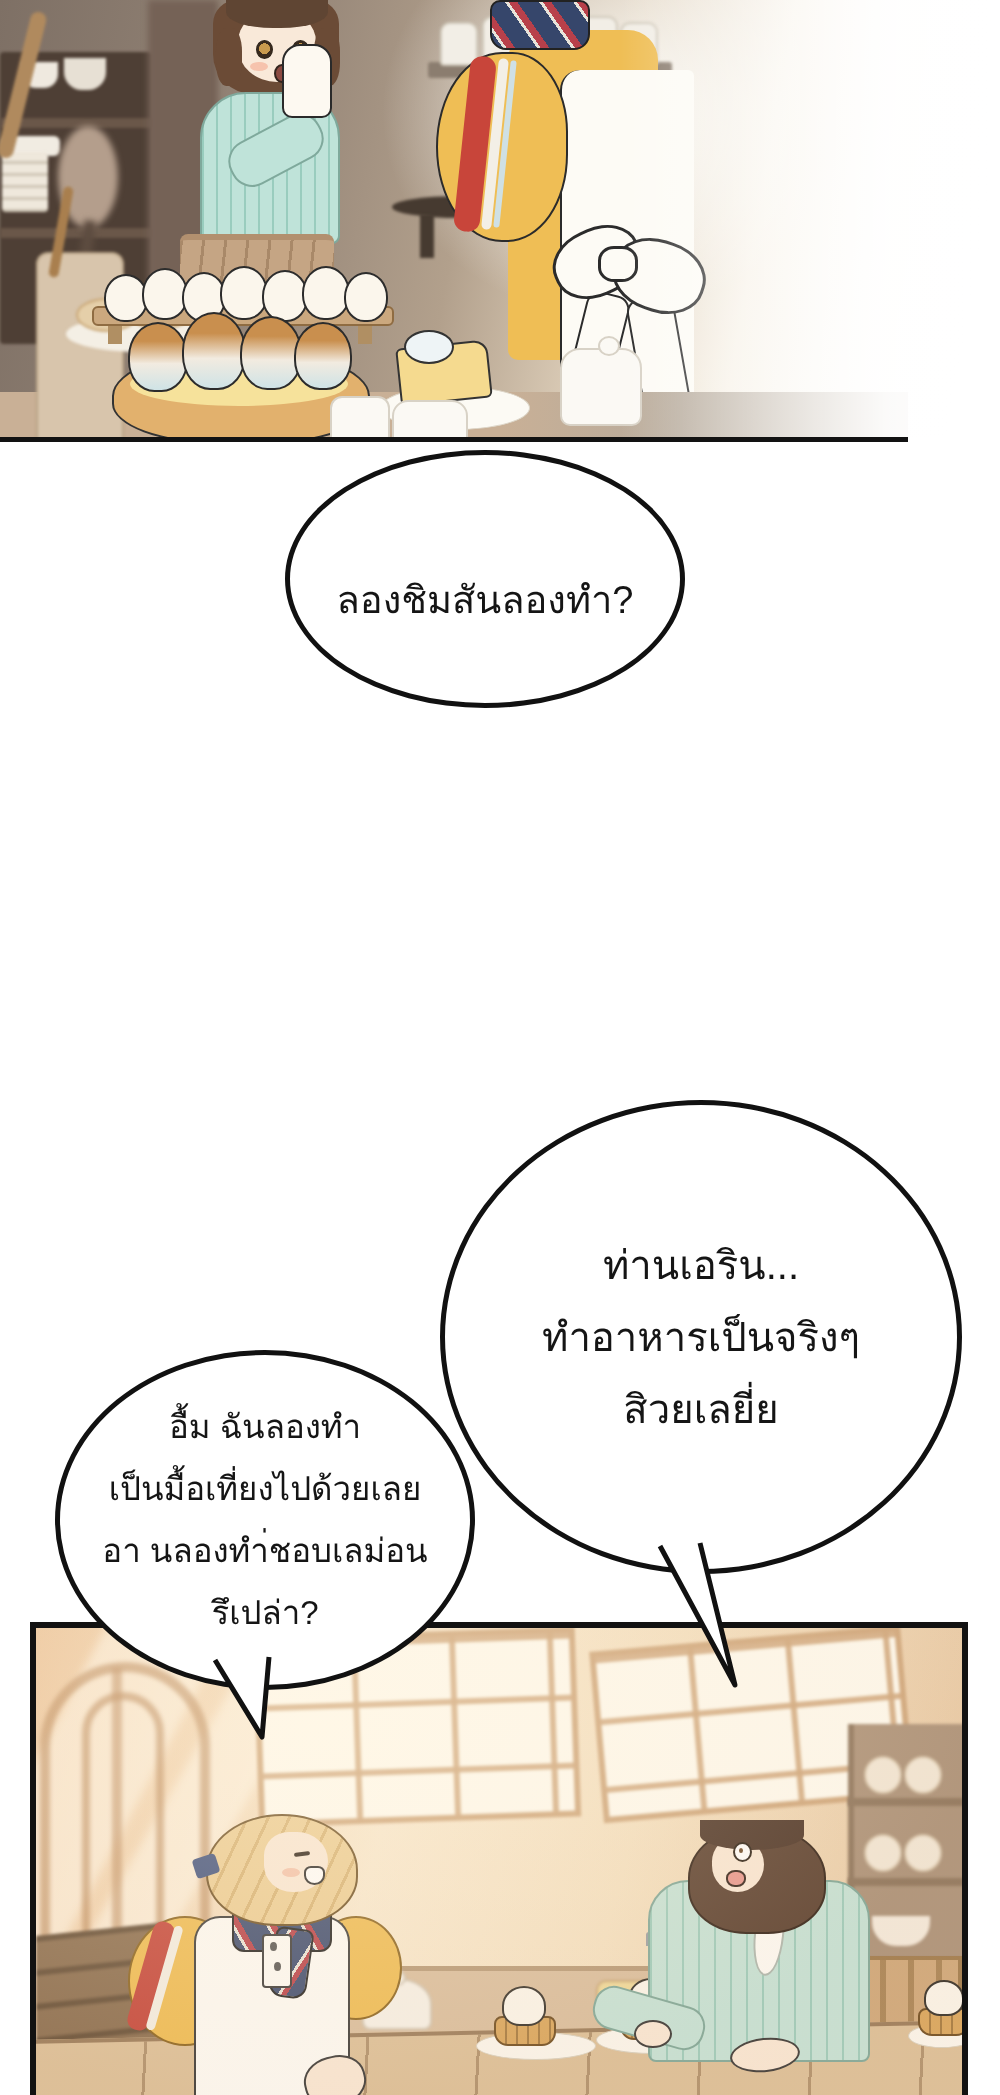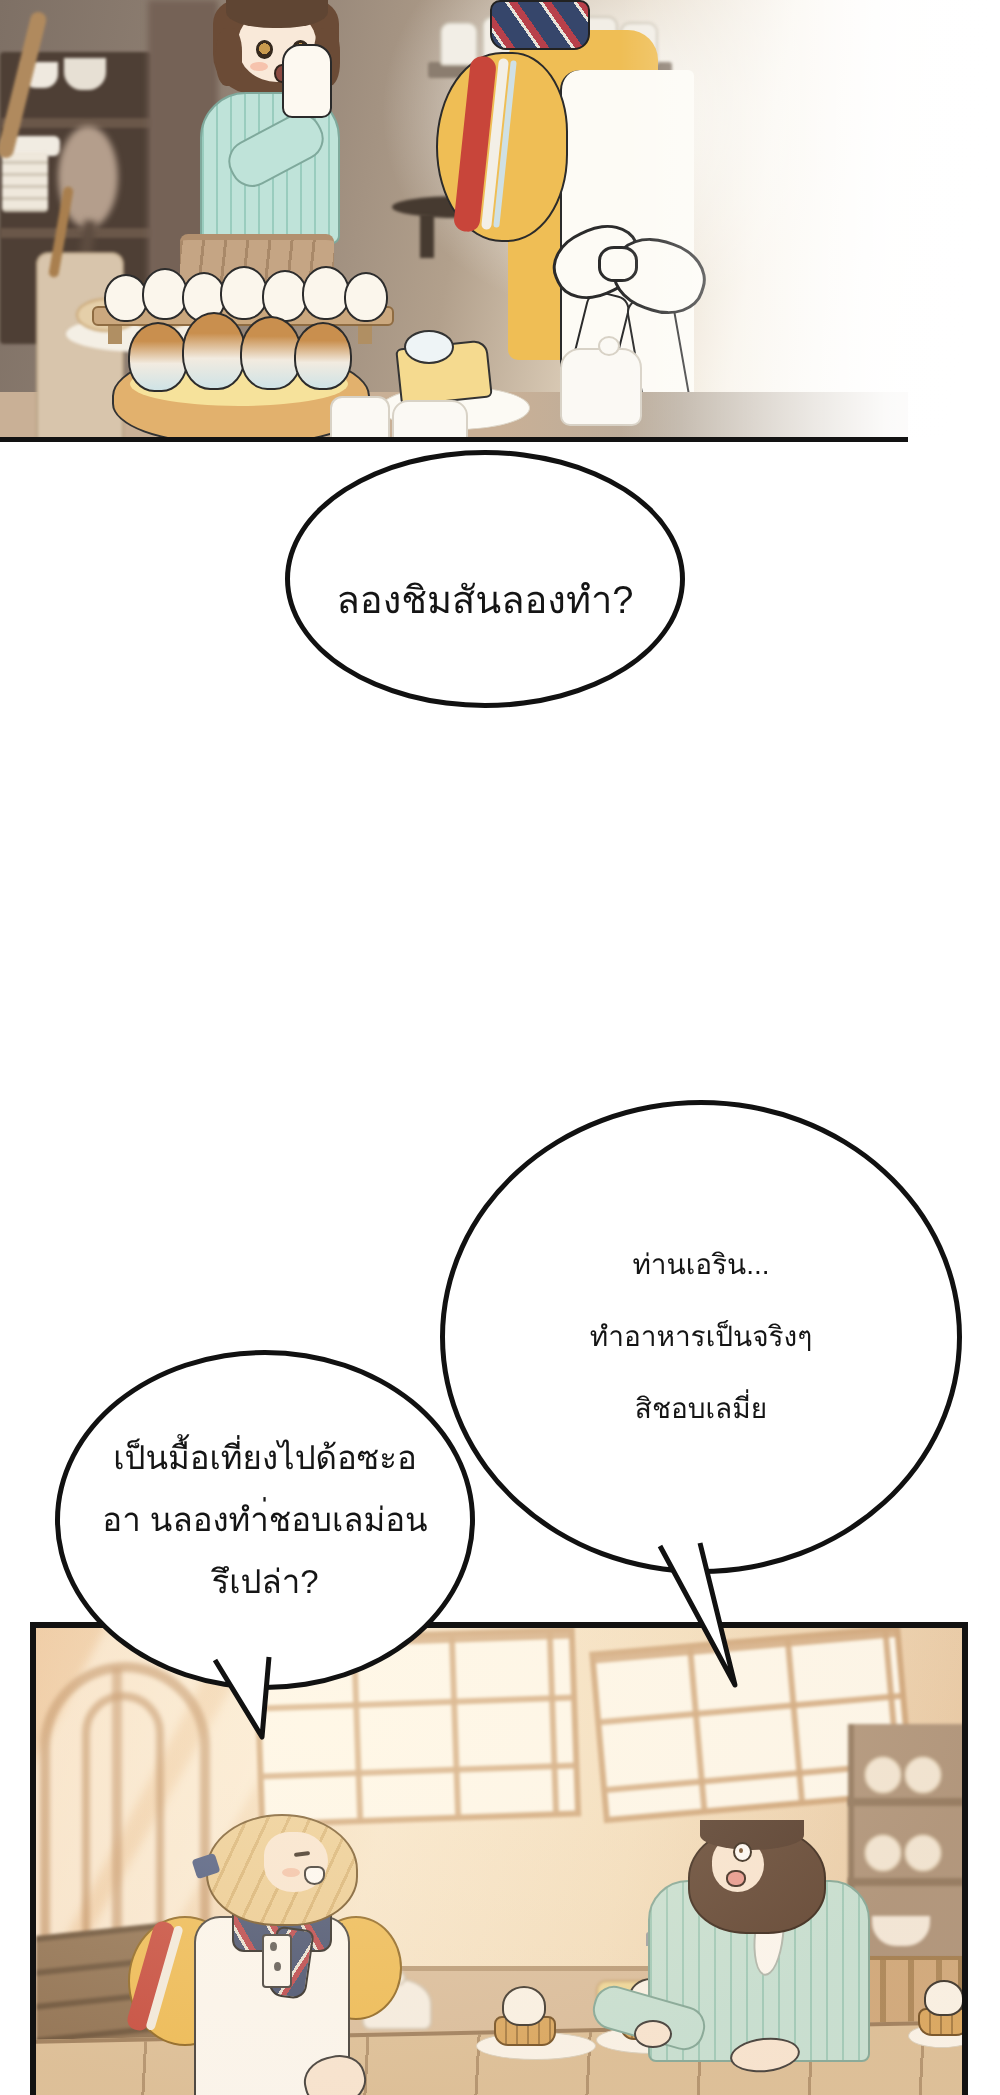--- a/index.html
+++ b/index.html
@@ -122,21 +122,21 @@
   .p1-pot.d{left:598px;top:336px;width:18px;height:16px;border-radius:50%;}
   .p1-fade{left:620px;top:0;width:380px;height:437px;background:linear-gradient(to right,rgba(255,255,255,0),rgba(255,255,255,.92) 70%,#fff);}
 
   
   .bubble{position:absolute;background:#ffffff;border:5px solid #111;border-radius:50%;z-index:5;
           display:flex;flex-direction:column;justify-content:center;align-items:center;text-align:center;}
   .bubble .line{white-space:nowrap;color:#151515;}
   .b1{left:285px;top:450px;width:400px;height:258px;padding-top:42px;box-sizing:border-box;}
   .b1 .line{font-size:38px;line-height:74px;}
   .b2{left:440px;top:1100px;width:512px;height:464px;}
-  .b2 .line{font-size:28px;line-height:72px;}
+  .b2 .line{font-size:40px;line-height:72px;}
   .b3{left:55px;top:1350px;width:410px;height:330px;}
   .b3 .line{font-size:33px;line-height:62px;}
   .tail{position:absolute;z-index:6;}
 
   
   .panel2{left:30px;top:1622px;width:938px;height:473px;box-sizing:border-box;overflow:hidden;
           border:6px solid #121212;border-bottom:none;
           background:linear-gradient(105deg,#edc9a2,#f8ead2 38%,#f4e2c4 62%,#e5c6a2);}
   .p2{position:absolute;}
   .p2-ray{background:rgba(255,250,238,.6);filter:blur(5px);}
@@ -397,28 +397,29 @@
     <div class="p2 p2-warm"></div>
   </div>
 
   <div class="bubble b1">
     <div class="line">ลองชิมสันลองทำ?</div>
   </div>
 
   <div class="bubble b2">
     <div class="line">ท่านเอริน...</div>
     <div class="line">ทำอาหารเป็นจริงๆ</div>
-    <div class="line">สิชอบเลมี่ย</div>
+    <div class="line">สิวยเลยี่ย</div>
   </div>
   <svg class="tail" style="left:645px;top:1538px;" width="110" height="160" viewBox="0 0 110 160">
     <path d="M15,8 L90,147 L55,5" fill="#ffffff" stroke="#111" stroke-width="5" stroke-linejoin="round"></path>
   </svg>
 
   <div class="bubble b3">
-    <div class="line">เป็นมื้อเที่ยงไปด้อซะอ</div>
+    <div class="line">อื้ม ฉันลองทำ</div>
+    <div class="line">เป็นมื้อเที่ยงไปด้วยเลย</div>
     <div class="line">อา นลองทำ่ชอบเลม่อน</div>
     <div class="line">รึเปล่า?</div>
   </div>
   <svg class="tail" style="left:205px;top:1652px;" width="90" height="100" viewBox="0 0 90 100">
     <path d="M10,8 L57,85 L64,5" fill="#ffffff" stroke="#111" stroke-width="5" stroke-linejoin="round"></path>
   </svg>
 
 </div>
 
 </body></html>

